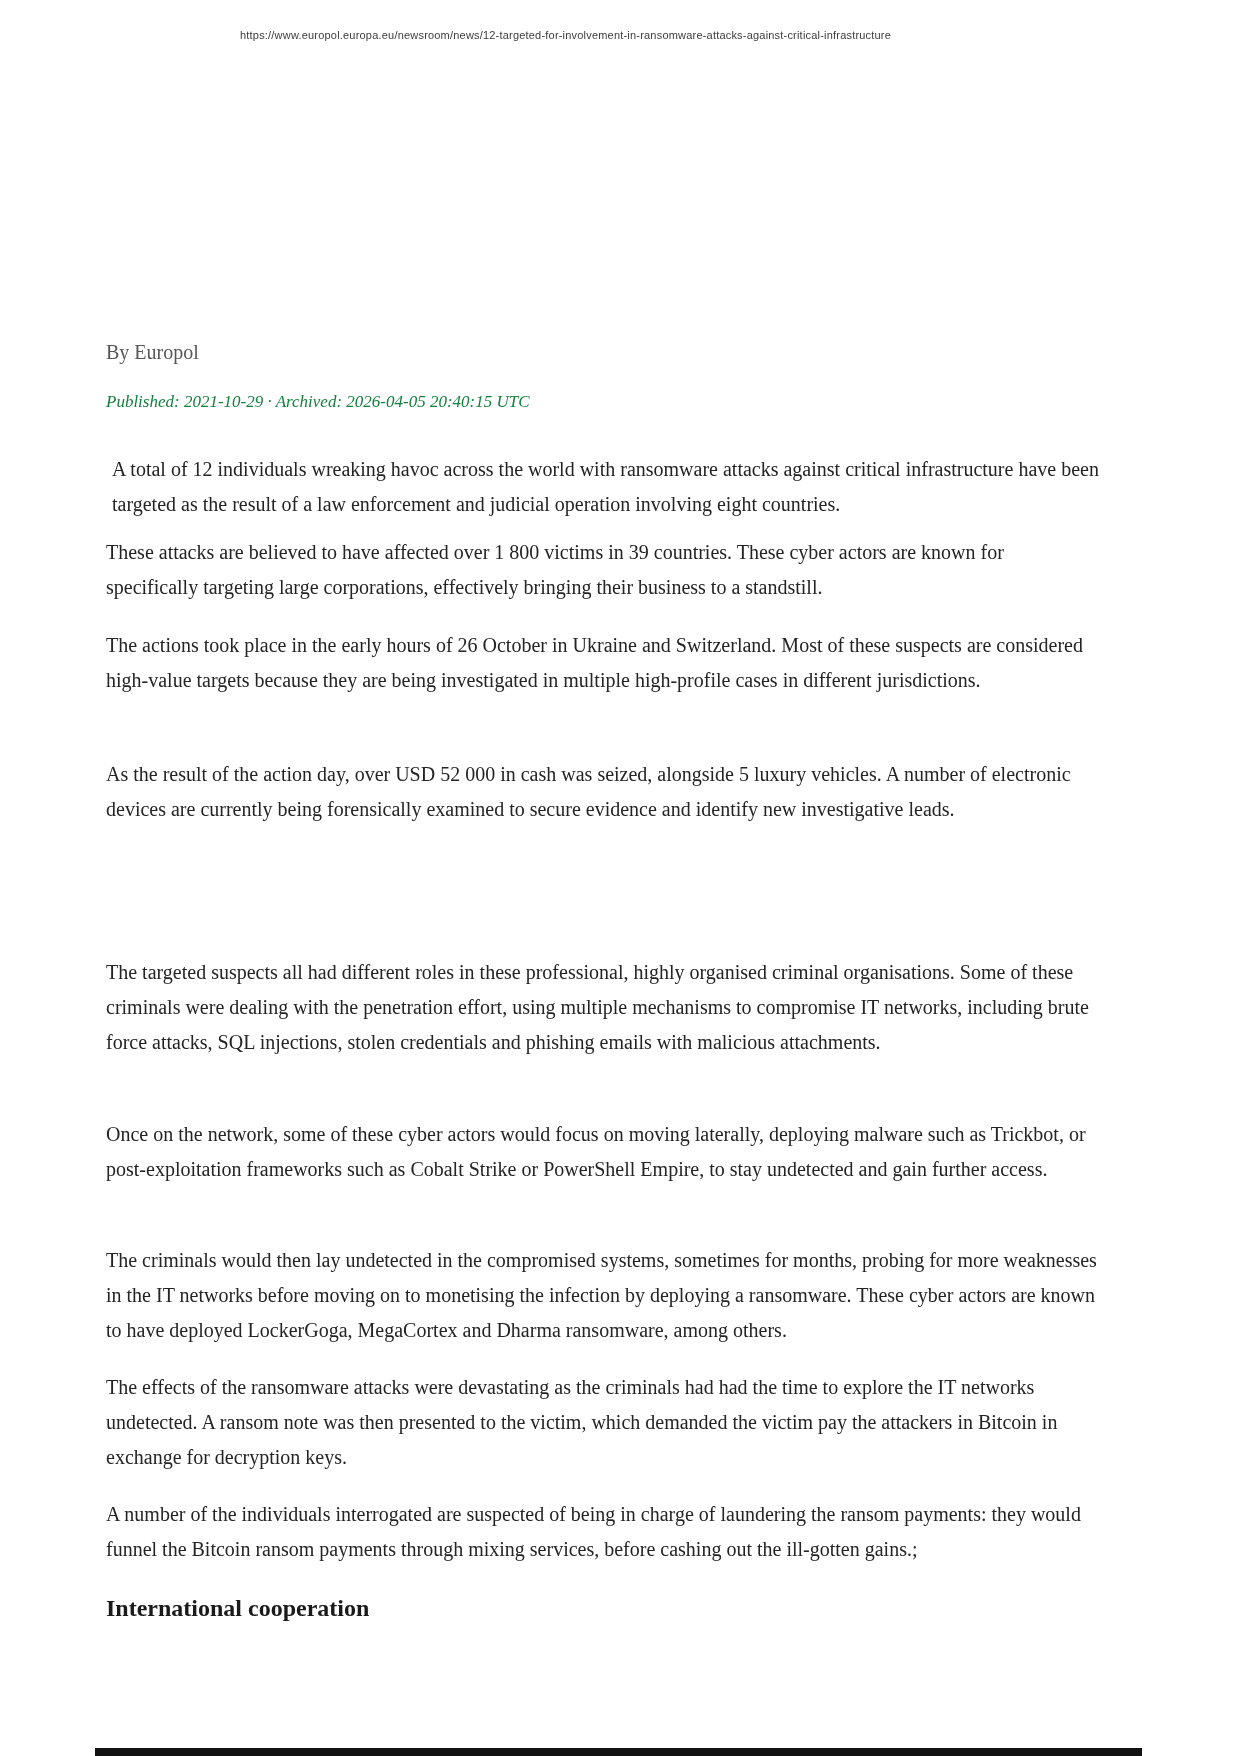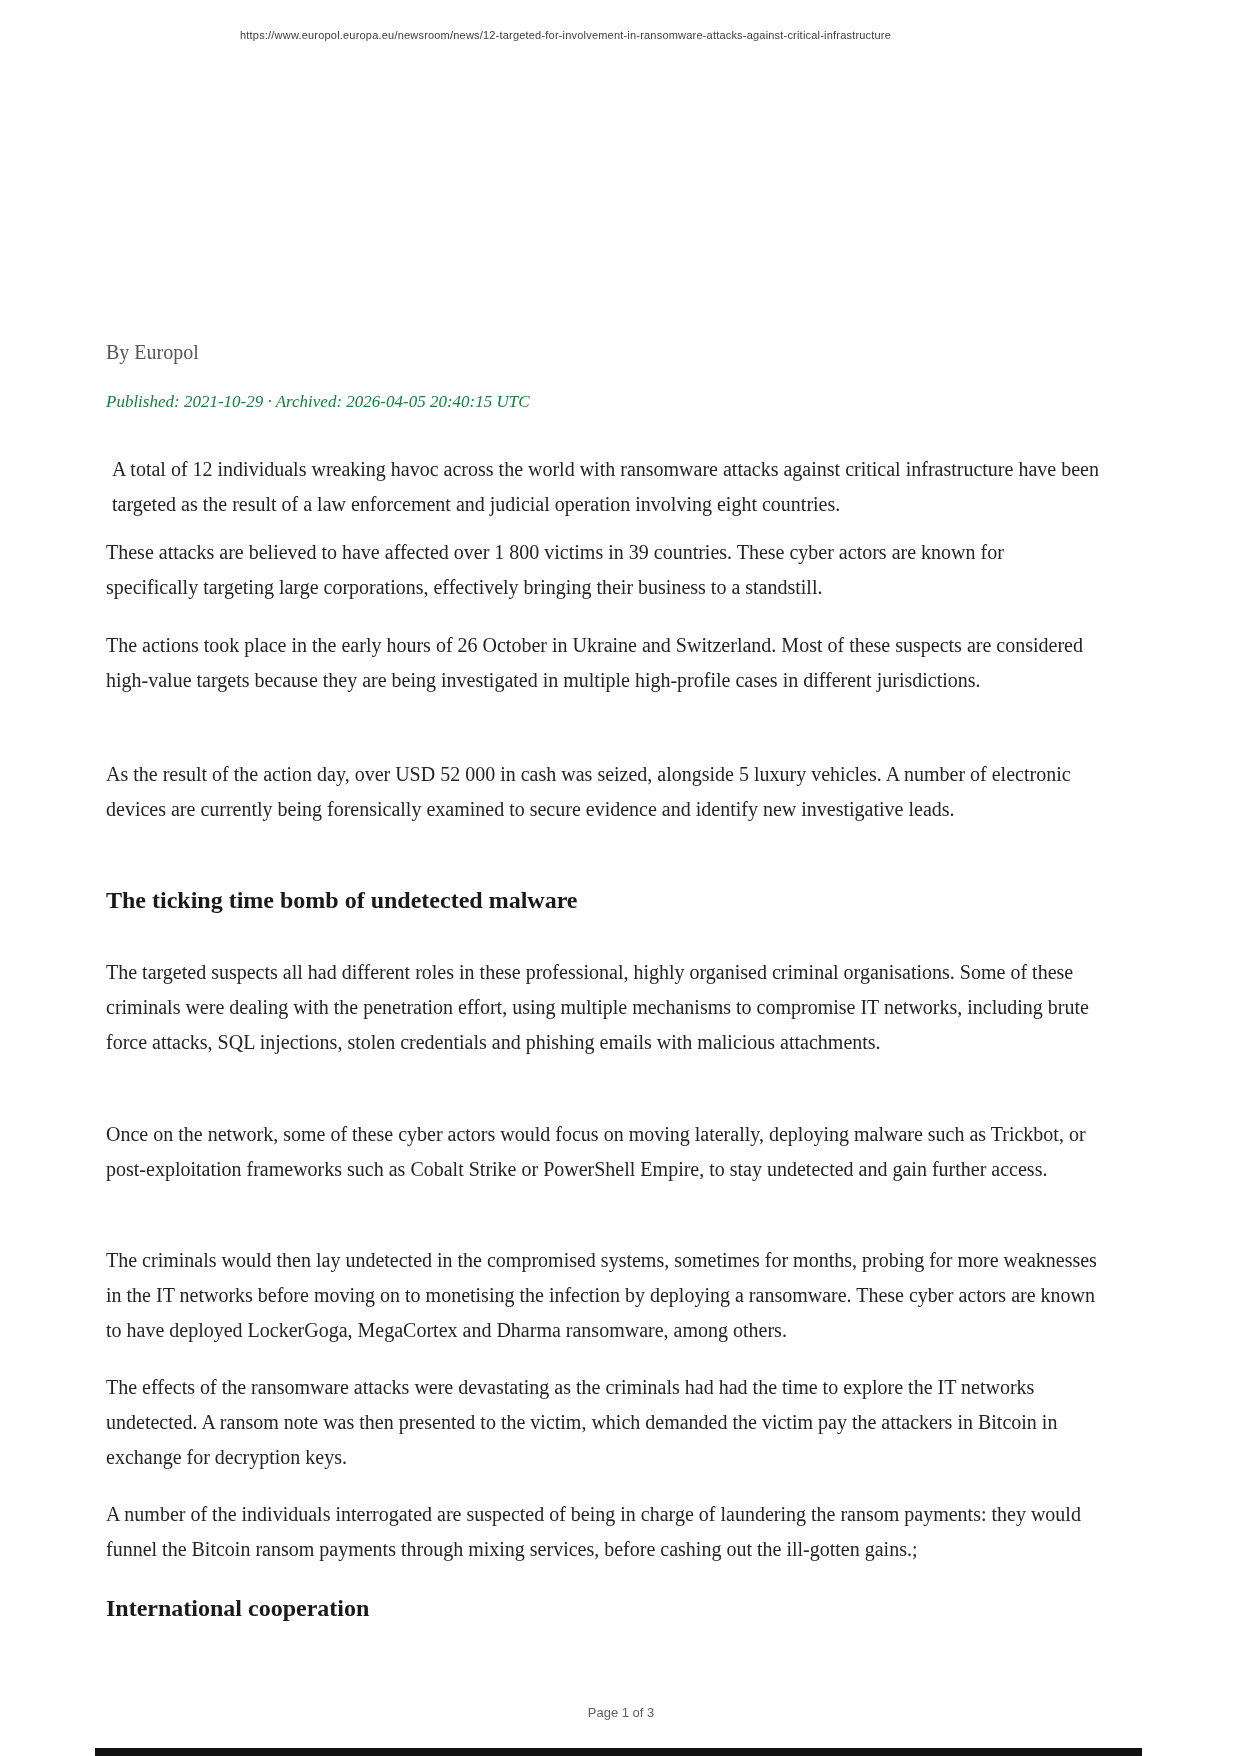--- a/index.html
+++ b/index.html
@@ -104,31 +104,29 @@
   <div class="meta">Published: 2021-10-29 · Archived: 2026-04-05 20:40:15 UTC</div>
 
   <p class="para" style="top:446px; margin:6px;">A total of 12 individuals wreaking havoc across the world with ransomware attacks against critical infrastructure have been targeted as the result of a law enforcement and judicial operation involving eight countries.</p>
 
   <p class="para" style="top:535px; margin:0;">These attacks are believed to have affected over 1 800 victims in 39 countries. These cyber actors are known for specifically targeting large corporations, effectively bringing their business to a standstill.</p>
 
   <p class="para" style="top:628px; margin:0;">The actions took place in the early hours of 26 October in Ukraine and Switzerland. Most of these suspects are considered high-value targets because they are being investigated in multiple high-profile cases in different jurisdictions.</p>
 
   <p class="para" style="top:757px; margin:0;">As the result of the action day, over USD 52 000 in cash was seized, alongside 5 luxury vehicles. A number of electronic devices are currently being forensically examined to secure evidence and identify new investigative leads.</p>
 
-  <h2 class="section-heading" style="top:885px; margin:0;">The ticking time bomb of undetected malware</h2>
 
   <p class="para" style="top:955px; margin:0;">The targeted suspects all had different roles in these professional, highly organised criminal organisations. Some of these criminals were dealing with the penetration effort, using multiple mechanisms to compromise IT networks, including brute force attacks, SQL injections, stolen credentials and phishing emails with malicious attachments.</p>
 
   <p class="para" style="top:1117px; margin:0;">Once on the network, some of these cyber actors would focus on moving laterally, deploying malware such as Trickbot, or post-exploitation frameworks such as Cobalt Strike or PowerShell Empire, to stay undetected and gain further access.</p>
 
   <p class="para" style="top:1243px; margin:0;">The criminals would then lay undetected in the compromised systems, sometimes for months, probing for more weaknesses in the IT networks before moving on to monetising the infection by deploying a ransomware. These cyber actors are known to have deployed LockerGoga, MegaCortex and Dharma ransomware, among others.</p>
 
   <p class="para" style="top:1370px; margin:0;">The effects of the ransomware attacks were devastating as the criminals had had the time to explore the IT networks undetected. A ransom note was then presented to the victim, which demanded the victim pay the attackers in Bitcoin in exchange for decryption keys.</p>
 
   <p class="para" style="top:1497px; margin:0;">A number of the individuals interrogated are suspected of being in charge of laundering the ransom payments: they would funnel the Bitcoin ransom payments through mixing services, before cashing out the ill-gotten gains.;</p>
 
   <h2 class="section-heading" style="top:1593px; margin:0;">International cooperation</h2>
 
-  <div class="footer">Page 1 of 3</div>
 
   <div class="next-page-banner-edge"></div>
 
 </div>
 
 </body></html>

